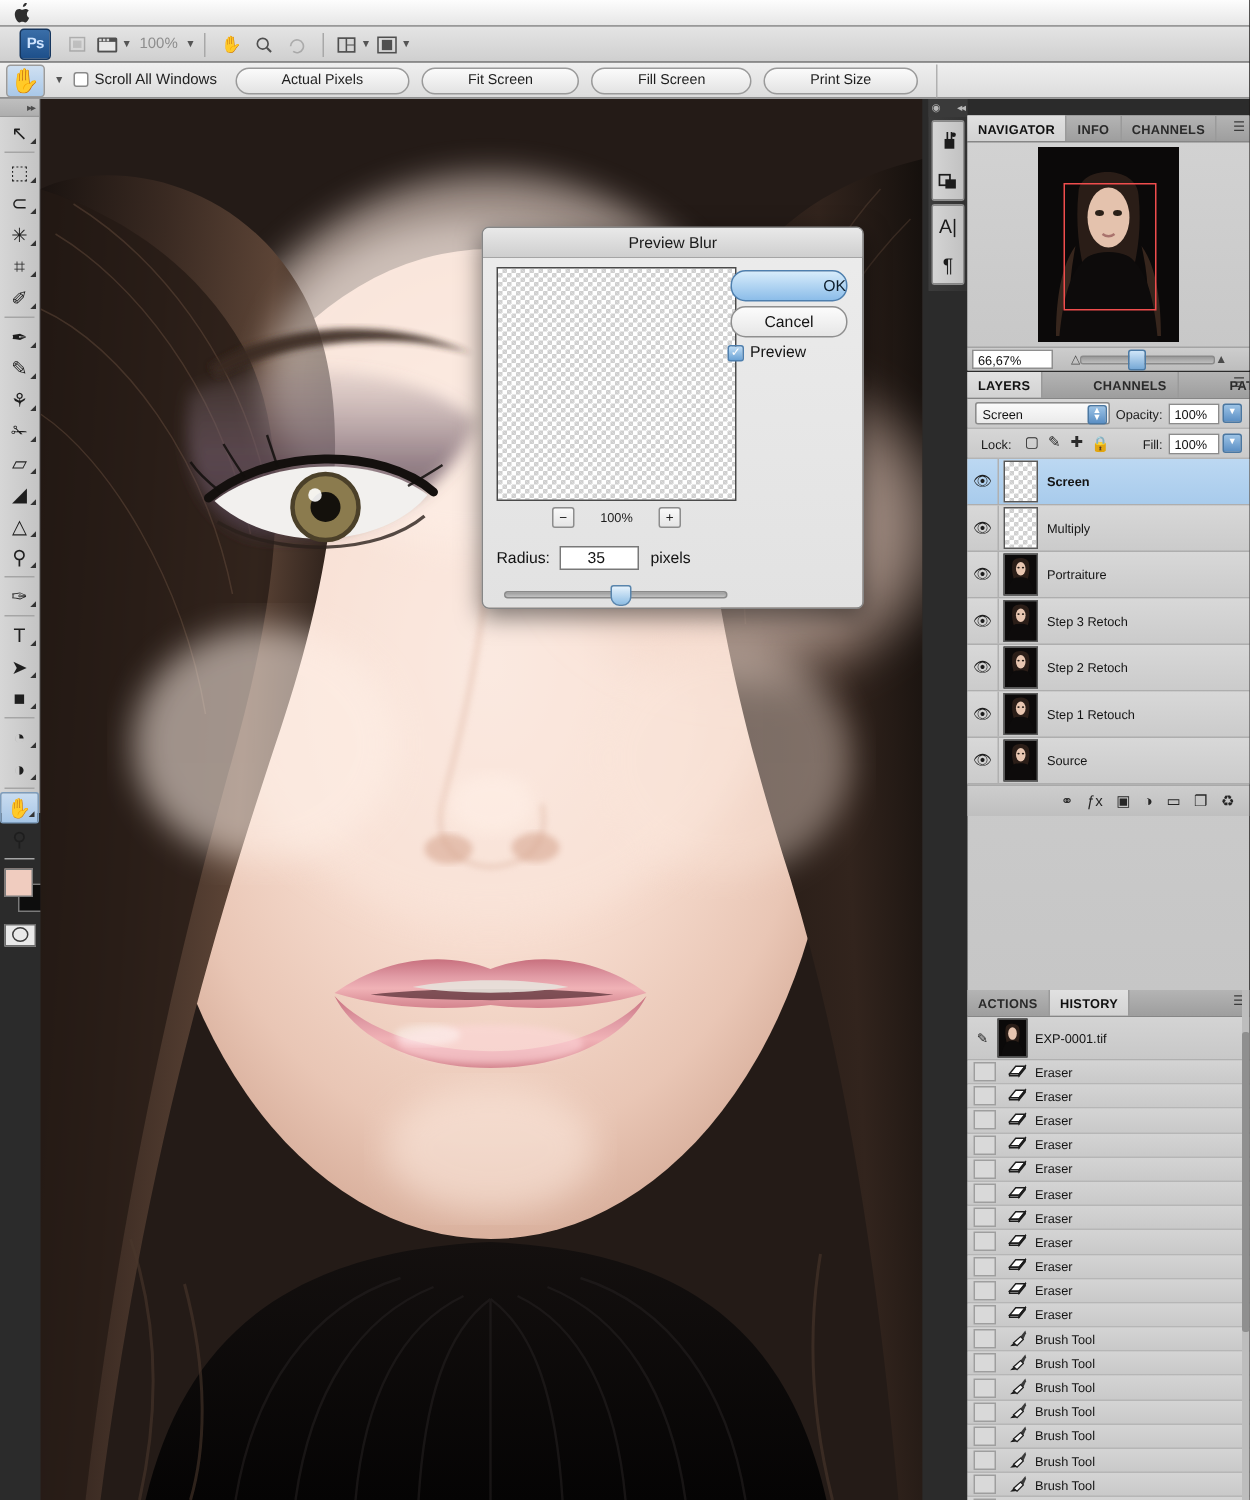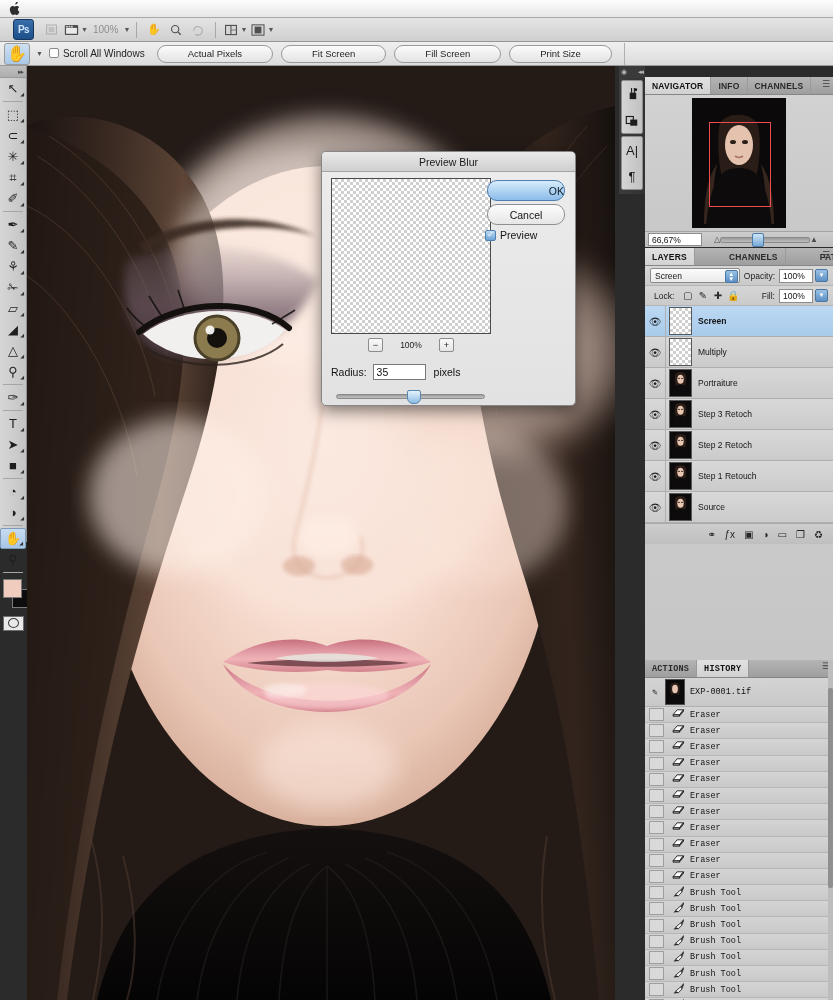--- a/index.html
+++ b/index.html
@@ -164,21 +164,21 @@
       linear-gradient(45deg,#cfcfcf 25%,#fff 25%,#fff 75%,#cfcfcf 75%);
     background-size:6px 6px;background-position:0 0,3px 3px;background-color:#fff;}
   .lname{font-size:8.5px;color:#141414;}
   .layer.active .lname{font-weight:bold;}
   .lbar{height:20px;display:flex;align-items:center;justify-content:flex-end;
     gap:9px;padding-right:10px;background:linear-gradient(#cdcdcd,#bfbfbf);
     border-top:1px solid #a9a9a9;}
   .lbar i{font-style:normal;font-size:10px;color:#262626;}
 
   
-  #history{top:660px;height:340px;font-family:Liberation Mono, monospace;}
+  #history{top:660px;height:340px;}
   .hhead{height:28px;display:flex;align-items:center;
     background:linear-gradient(#d4d4d4,#c8c8c8);border-bottom:1px solid #b0b0b0;}
   .hsnap{width:20px;display:flex;align-items:center;justify-content:center;
     font-size:9px;color:#252525;}
   .hthumb{width:18px;height:24px;border:1px solid #4d4d4d;background:#111;
     margin-right:5px;overflow:hidden;position:relative;}
   .hname{font-size:8.5px;color:#111;}
   .hrow{height:15.2px;display:flex;align-items:center;
     background:linear-gradient(#d4d4d4,#c9c9c9);border-bottom:1px solid #b6b6b6;}
   .hbox{width:13px;height:11px;border:1px solid #9e9e9e;background:#d9d9d9;
@@ -856,21 +856,21 @@
       <span style="font-size:8.5px;color:#1c1c1c;">100%</span>
       <div style="width:13px;height:12px;border:1px solid #8d8d8d;border-radius:2px;
                   background:linear-gradient(#fafafa,#e5e5e5);font-size:9px;
                   display:flex;align-items:center;justify-content:center;color:#222;">+</div>
     </div>
 
     <div style="position:absolute;left:9px;top:212px;display:flex;align-items:center;">
       <span style="font-size:10.5px;color:#121212;margin-right:6px;">Radius:</span>
       <div style="width:53px;height:16px;background:#fff;border:1px solid #787878;
                   font-size:10.5px;color:#111;display:flex;align-items:center;
-                  padding-left:3px;box-sizing:border-box;">35</div>
+                  padding-left:18px;box-sizing:border-box;">35</div>
       <span style="font-size:10.5px;color:#121212;margin-left:8px;">pixels</span>
     </div>
 
     <div style="position:absolute;left:14px;top:238px;width:149px;height:12px;">
       <div style="position:absolute;top:4px;left:0;width:149px;height:5px;
                   border-radius:3px;background:linear-gradient(#9d9d9d,#c2c2c2);
                   border:1px solid #8a8a8a;box-sizing:border-box;"></div>
       <div style="position:absolute;left:71px;top:0;width:12px;height:12px;
                   background:linear-gradient(#e6f2fc,#8dbde4);border:1px solid #5985ad;
                   border-radius:2px 2px 6px 6px;"></div>

